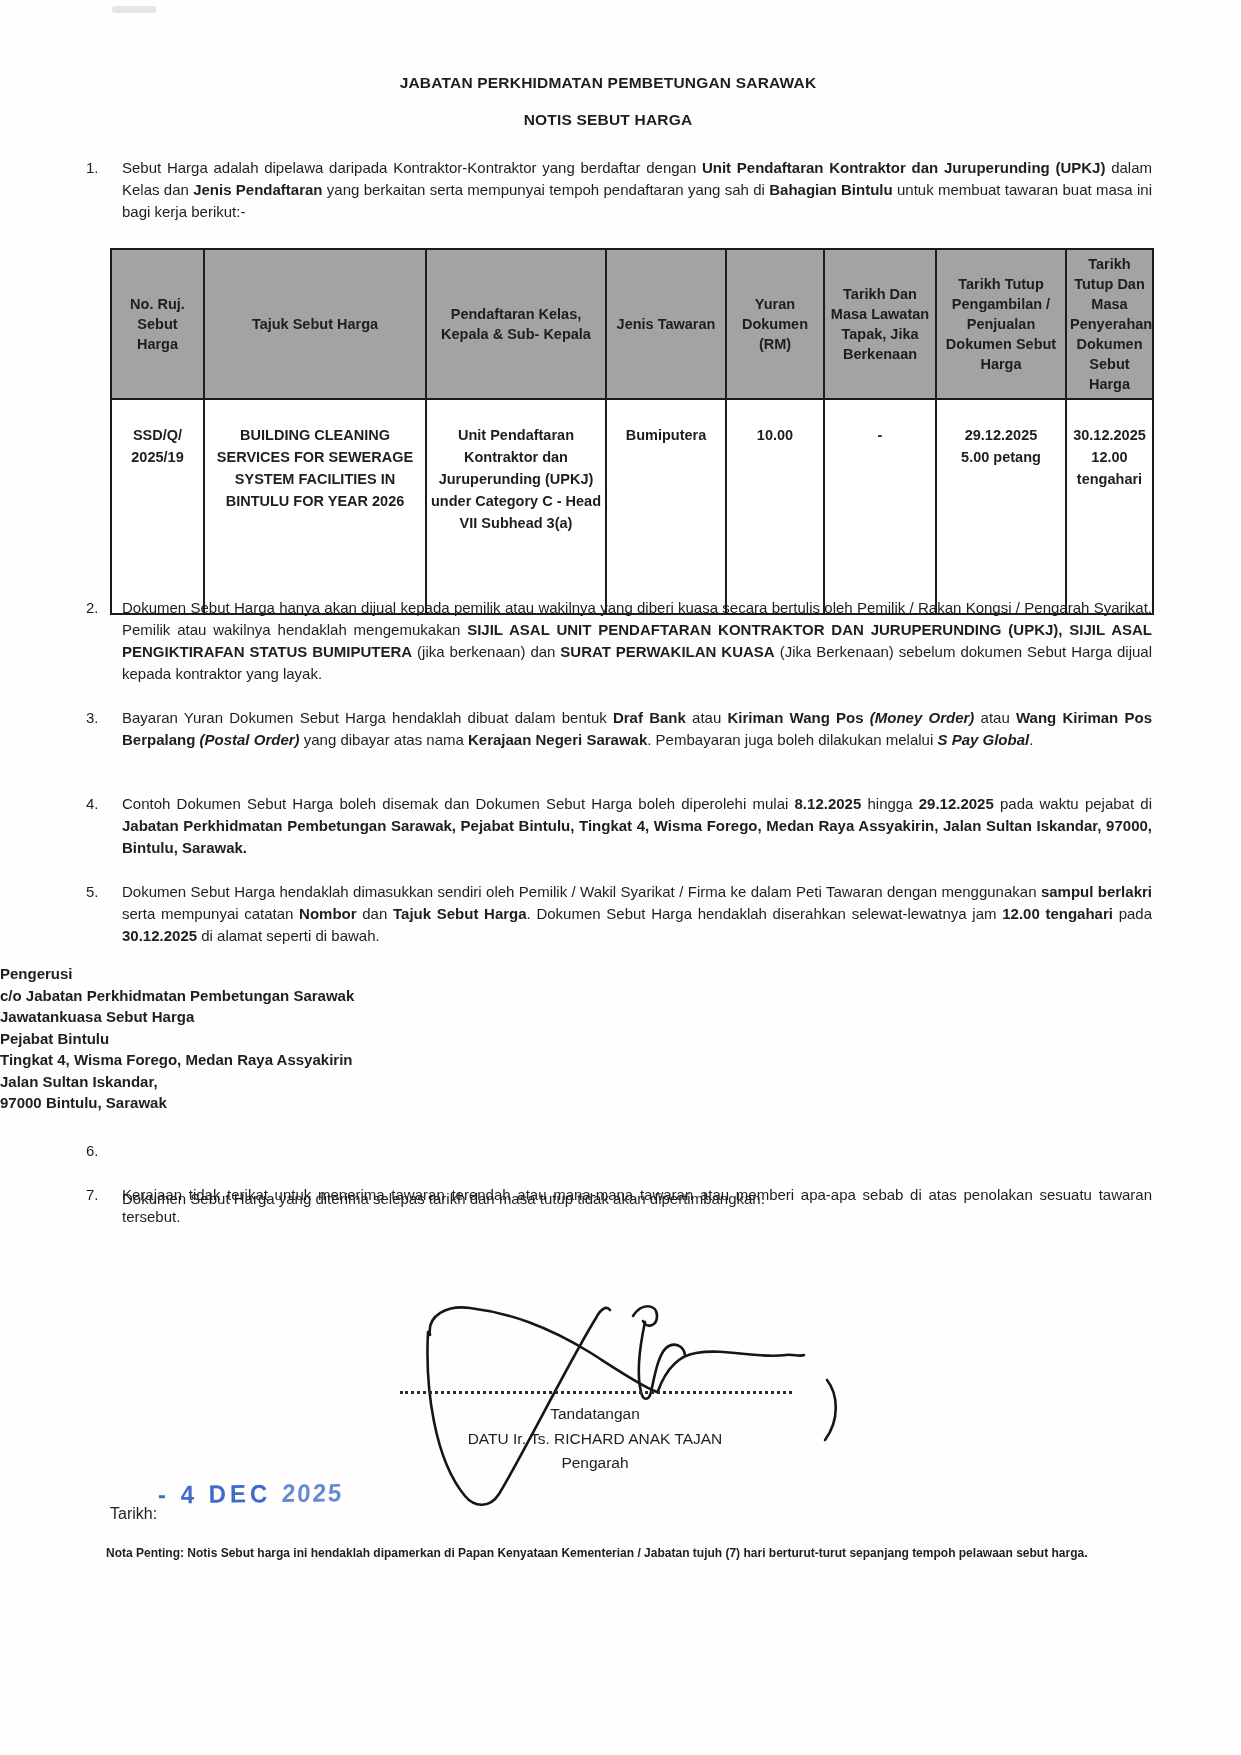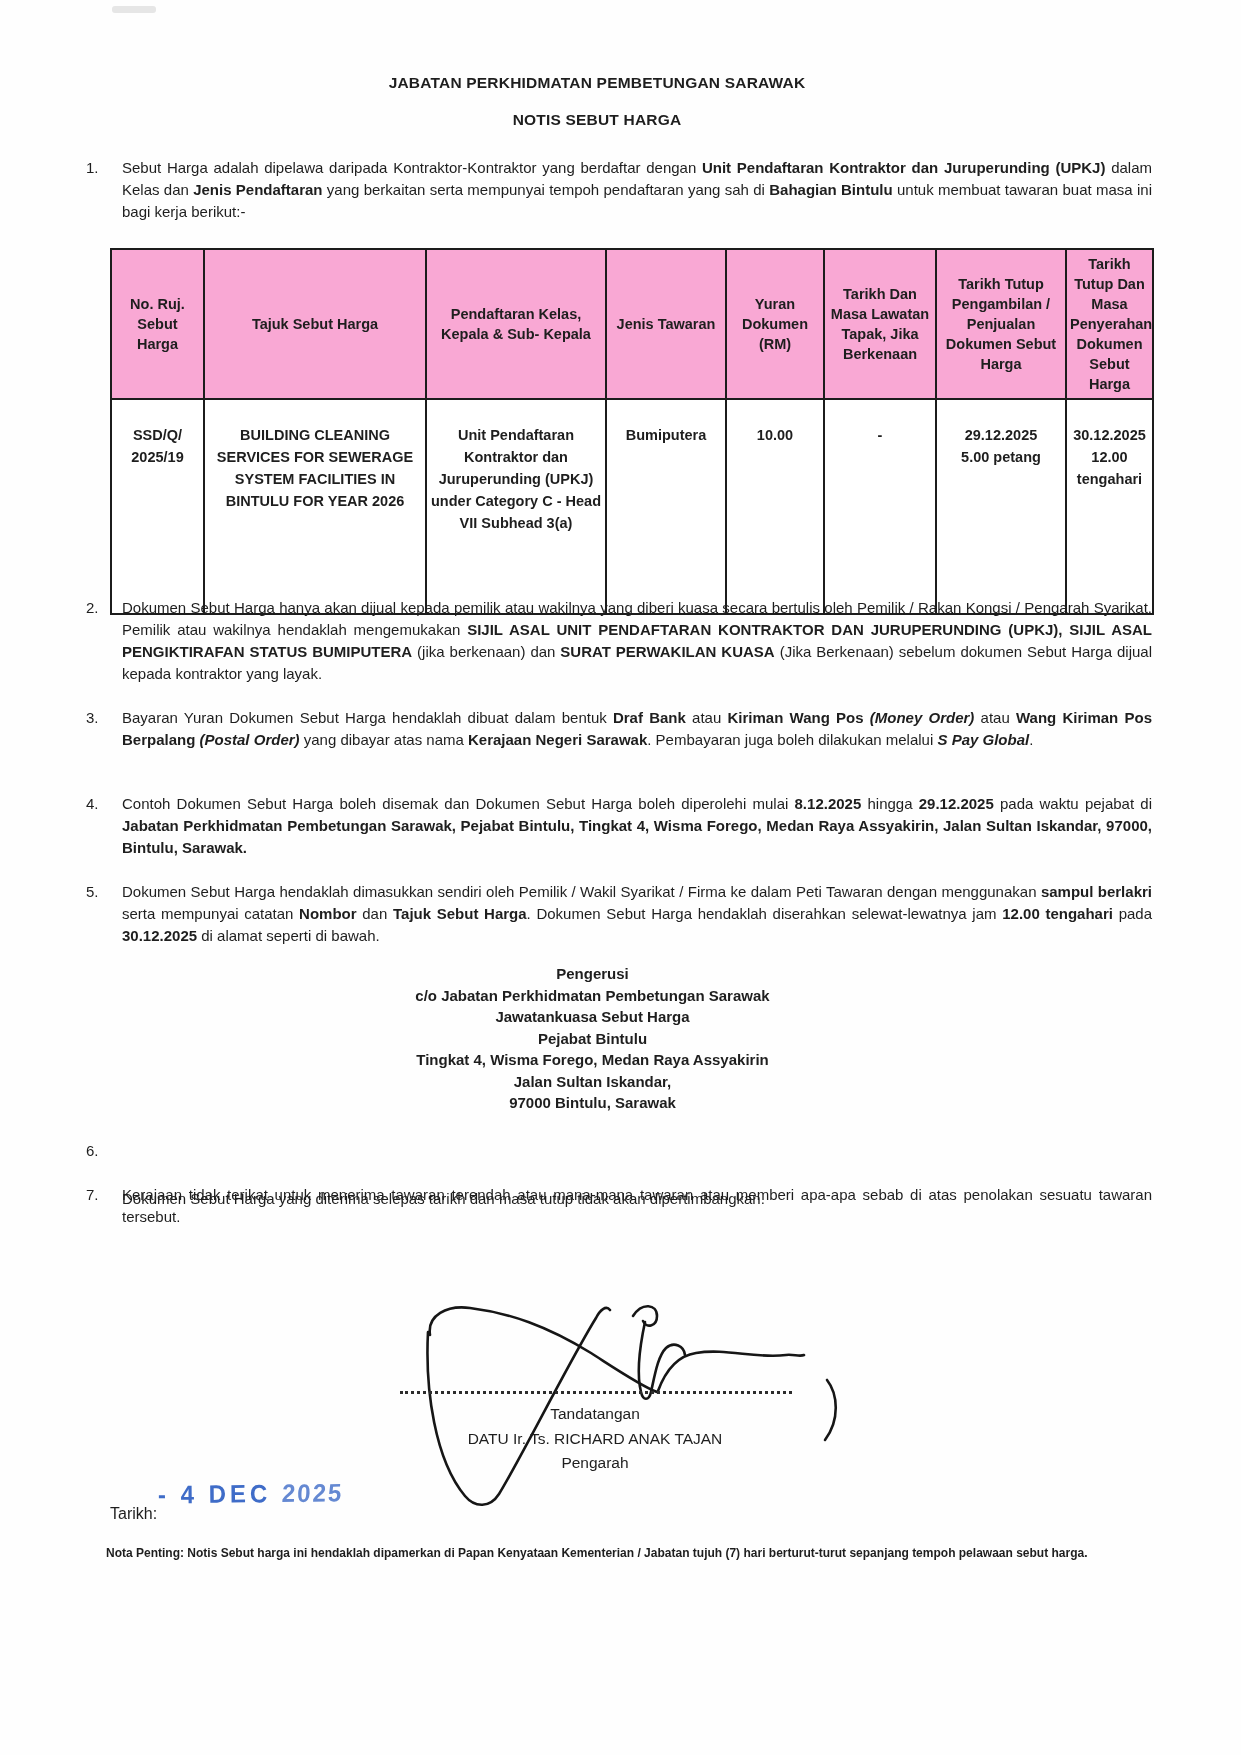--- a/index.html
+++ b/index.html
@@ -5,21 +5,21 @@
   html,body{margin:0;padding:0;background:#e8e8e8;}
   .page{
     position:relative;
     width:1241px;height:1755px;
     margin:0 auto;
     background:#fefefe;
     font-family:"Liberation Sans", sans-serif;
     color:#1e1e1e;
     overflow:hidden;
   }
-  .titles{position:absolute;top:74px;left:0;width:1194px;text-align:center;}
+  .titles{position:absolute;top:74px;left:0;width:1194px;text-align:center;padding-left:11px;}
   .titles .t1{font-size:15.5px;font-weight:bold;letter-spacing:.2px;}
   .titles .t2{font-size:15.5px;font-weight:bold;margin-top:19px;letter-spacing:.2px;}
 
   .clause{position:absolute;left:86px;width:1066px;display:flex;font-size:15px;line-height:22px;}
   .clause .num{width:36px;flex:none;}
   .clause .body{flex:1;text-align:justify;}
   .clause .body span.b{font-weight:bold;}
   .clause .body span.i{font-style:italic;margin-top:16px;}
 
   
@@ -28,36 +28,36 @@
     width:1042px;border-collapse:collapse;table-layout:fixed;
     font-size:14.5px;font-weight:bold;
   }
   table.quote th,table.quote td{
     border:2px solid #1c1c1c;
     text-align:center;
     padding:4px 3px;
     overflow:hidden;
   }
   table.quote th{
-    background:#f9a8d4;
+    background:#a3a3a3;
     height:121px;
     vertical-align:middle;
     line-height:20px;
     font-weight:bold;
   }
   table.quote td{
     height:185px;
     vertical-align:top;
     padding-top:24px;
     line-height:22px;
     white-space:pre-line;
     background:#fff;
   }
 
-  .address{position:absolute;top:963px;left:0;width:1185px;text-align:center;
+  .address{position:absolute;top:963px;left:0;width:1185px;text-align:left;
     font-size:15px;font-weight:bold;line-height:21.5px;}
 
   .sig-svg{position:absolute;top:1300px;left:395px;pointer-events:none;}
   .dotline{position:absolute;top:1391px;left:400px;width:392px;border-top:3.5px dotted #2c2c2c;height:0;}
   .sigtext{position:absolute;top:1402px;left:395px;width:400px;text-align:center;font-size:15.5px;line-height:24.5px;}
 
   .tarikh-label{position:absolute;top:1505px;left:110px;font-size:16px;}
   .stamp{
     position:absolute;top:1480px;left:158px;
     font-size:24px;font-weight:bold;letter-spacing:4px;

